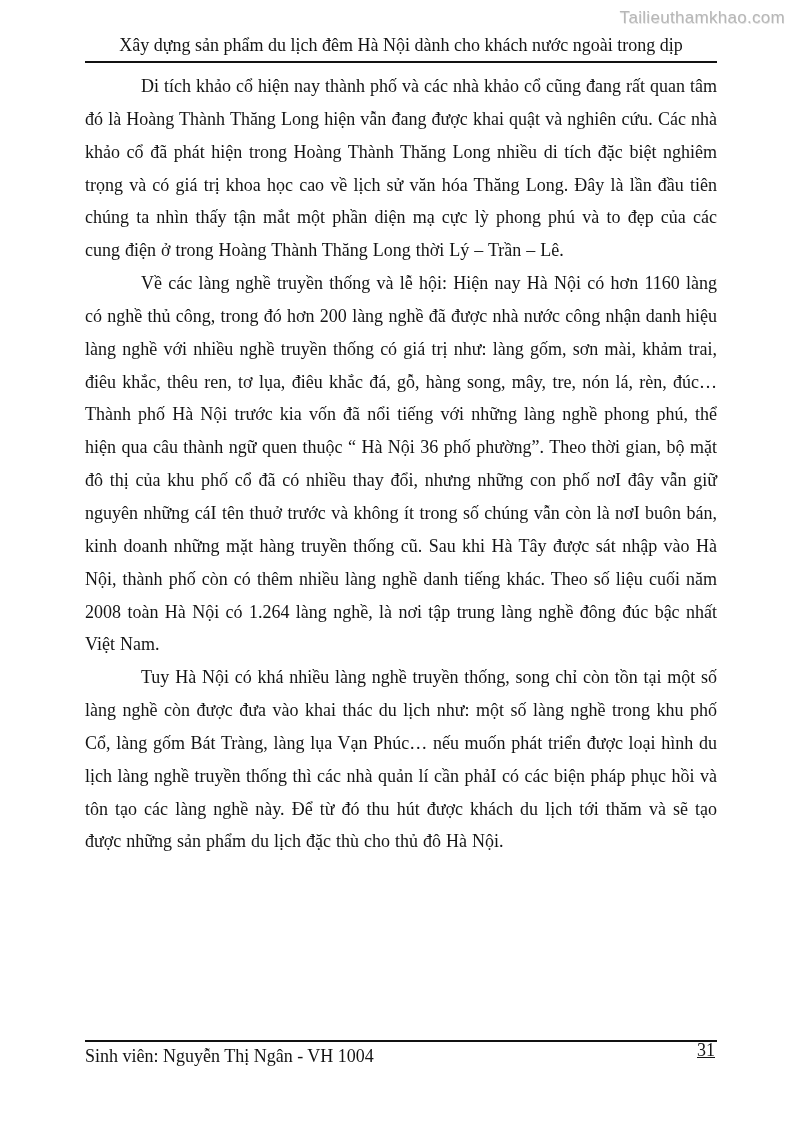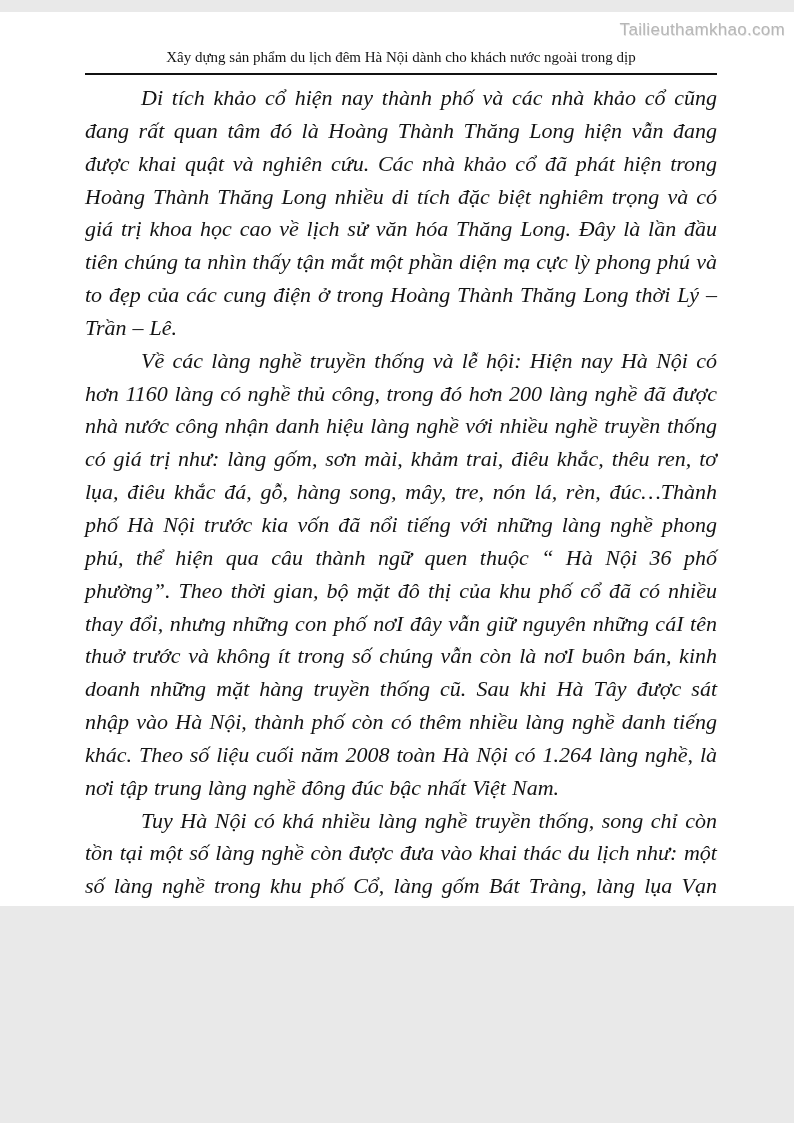--- a/index.html
+++ b/index.html
@@ -1,21 +1,21 @@
 <!DOCTYPE html>
 <html lang="vi"><head>
 <meta charset="utf-8">
 <style>
   * { margin: 0; padding: 0; box-sizing: border-box; }
   html, body { background: #e9e9e9; }
   .page {
     position: relative;
     width: 794px;
-    height: 894px;
-    margin: 12px auto;
+    height: 1123px;
+    margin: 0 auto;
     background: #ffffff;
     overflow: hidden;
     font-family: "Liberation Serif", "DejaVu Serif", serif;
     color: #141414;
   }
   .watermark {
     position: absolute;
     top: 8px;
     right: 9px;
     font-family: "Liberation Sans", "DejaVu Sans", sans-serif;
@@ -26,31 +26,30 @@
   }
   .content {
     position: absolute;
     left: 85px;
     width: 632px;
     top: 0;
   }
   .header {
     padding-top: 35px;
     text-align: center;
-    font-size: 15px;
+    font-size: 18px;
     line-height: 21px;
     border-bottom: 2.5px solid #111;
     padding-bottom: 5px;
   }
   .body-text {
     margin-top: 7px;
-    font-size: 22px;
+    font-size: 18px;
     line-height: 32.85px;
     text-align: justify;
-    font-style: italic;
   }
   .body-text p {
     text-indent: 56px;
     word-spacing: 0.5px;
   }
   .footer {
     position: absolute;
     left: 85px;
     width: 632px;
     top: 1040px;

